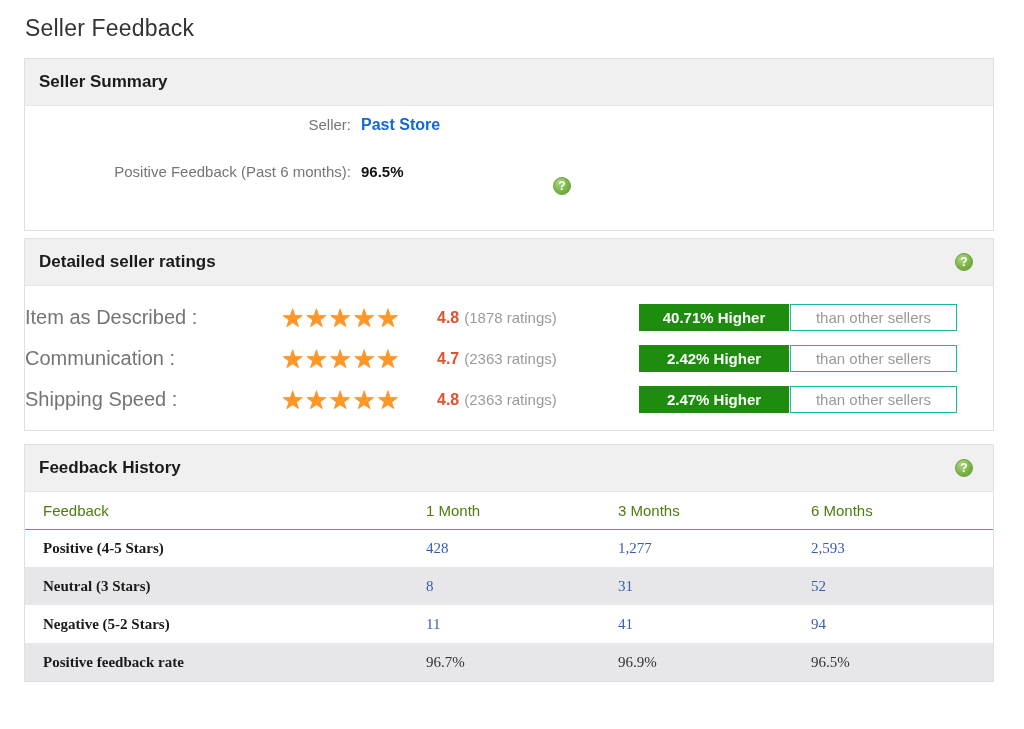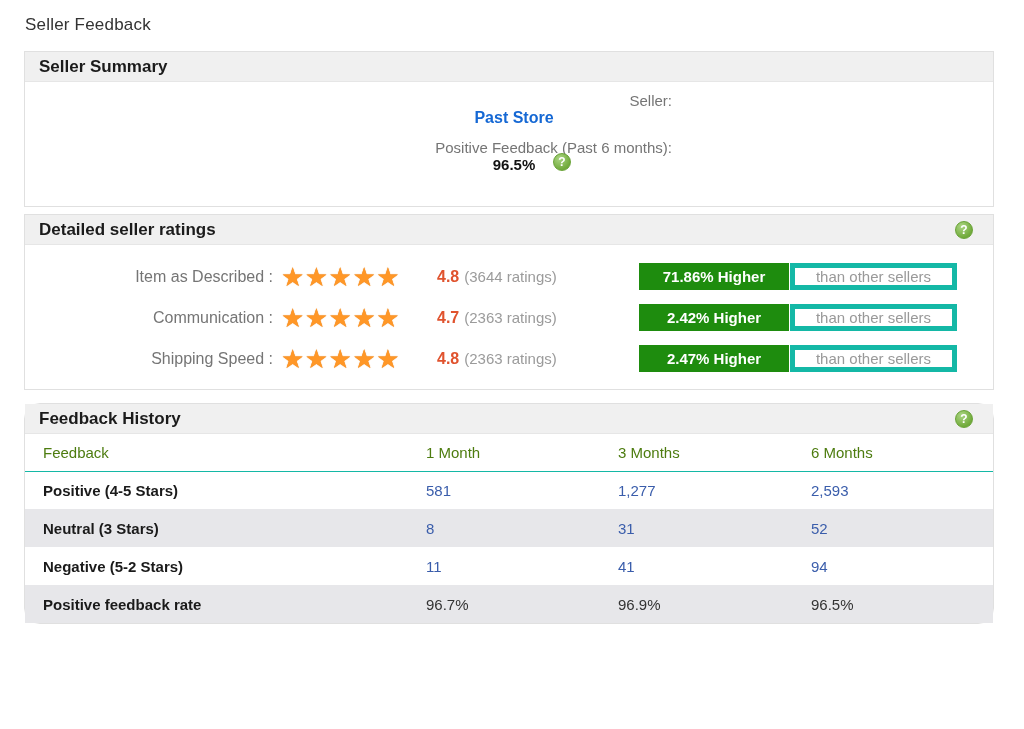--- a/index.html
+++ b/index.html
@@ -5,37 +5,37 @@
   * { margin: 0; padding: 0; box-sizing: border-box; }
   html, body { background: #fff; }
   body {
     width: 1024px; height: 729px;
     font-family: "Liberation Sans", "DejaVu Sans", sans-serif;
     color: #333;
     position: relative;
     overflow: hidden;
   }
   .page-title {
-    font-size: 17px;
+    font-size: 23px;
     font-weight: 400;
     color: #333;
     margin: 15px 0 0 25px;
     letter-spacing: 0.2px;
   }
   .box {
     width: 970px;
     margin-left: 24px;
     border: 1px solid var(--box-border, #e0e0e0);
     background: #fff;
   }
   .box-1 { margin-top: 16px; }
   .box-2 { margin-top: 7px; }
-  .box-3 { margin-top: 13px; border-radius: 16px; }
+  .box-3 { margin-top: 13px; }
   .box-header {
-    height: 30px;
+    height: 47px;
     background: var(--header-bar-bg, #f0f0f0);
     border-bottom: 1px solid #e6e6e6;
     display: flex;
     align-items: center;
     padding: 0 20px 0 14px;
   }
   .box-header .box-title {
     font-size: 17px;
     font-weight: 700;
     color: #1b1b1b;
@@ -54,23 +54,22 @@
     cursor: pointer;
     flex: 0 0 auto;
   }
   .spacer { flex: 1; }
 
   
   .summary-body { padding: 10px 0 20px; }
   .summary-row {
     height: 47px;
     display: flex;
-    align-items: center;
+    align-items: flex-start;
     position: relative;
-    flex-direction: column;
   }
   .summary-label {
     width: 326px;
     text-align: right;
     font-size: 15px;
     color: #757575;
     flex: 0 0 auto;
   }
   .summary-value {
     margin-left: 10px;
@@ -89,22 +88,21 @@
 
   
   .ratings-body { padding: 11px 36px 10px 0; }
   .rating-row {
     height: 41px;
     display: flex;
     align-items: center;
   }
   .rating-label {
     width: 248px;
-    text-align: right;
-    font-size: 16px;
+    font-size: 20px;
     color: #757575;
     flex: 0 0 auto;
   }
   .stars {
     position: relative;
     width: 134px;
     height: 28px;
     margin-left: 8px;
     margin-right: 22px;
     flex: 0 0 auto;
@@ -147,21 +145,21 @@
     color: #fff;
     font-size: 15px;
     font-weight: 700;
     display: flex;
     align-items: center;
     justify-content: center;
   }
   .badge-compare {
     width: 167px;
     background: #fff;
-    border: 5px solid #14b8a6;
+    border: 1px solid #14b8a6;
     color: #999;
     font-size: 15px;
     display: flex;
     align-items: center;
     justify-content: center;
     margin-left: 1px;
   }
 
   
   .history-table {
@@ -177,20 +175,21 @@
     font-size: 15px;
     color: #4d7c0f;
     border-bottom: 1px solid #14b8a6;
     vertical-align: middle;
   }
   .history-table td:first-child { padding-left: 18px; }
   .history-table tbody td {
     height: 38px;
     font-size: 15px;
     vertical-align: middle;
+    font-family: Liberation Serif, serif;
   }
   .history-table tbody tr.alt { background: var(--row-alt-bg, #e7e7ea); }
   .history-table .row-label { font-weight: 700; color: #1a1a1a; }
   .num-link { color: var(--number-blue, #3a5dab); cursor: pointer; }
   .num-plain { color: #333; }
 </style>
 </head>
 <body>
 
 <h1 class="page-title">Seller Feedback</h1>
@@ -220,23 +219,23 @@
   </div>
   <div class="ratings-body">
 
     <div class="rating-row">
       <span class="rating-label">Item as Described :</span>
       <span class="stars">
         <span class="stars-base">★★★★★</span>
         <span class="stars-fill" style="width: 96%;">★★★★★</span>
       </span>
       <span class="rating-score">4.8</span>
-      <span class="rating-count">(3644 ratings)</span>
+      <span class="rating-count">(1878 ratings)</span>
       <span class="badge-group">
-        <span class="badge-green">71.86% Higher</span>
+        <span class="badge-green">40.71% Higher</span>
         <span class="badge-compare">than other sellers</span>
       </span>
     </div>
 
     <div class="rating-row">
       <span class="rating-label">Communication :</span>
       <span class="stars">
         <span class="stars-base">★★★★★</span>
         <span class="stars-fill" style="width: 94%;">★★★★★</span>
       </span>
@@ -282,21 +281,21 @@
       <tr>
         <td>Feedback</td>
         <td>1 Month</td>
         <td>3 Months</td>
         <td>6 Months</td>
       </tr>
     </thead>
     <tbody>
       <tr>
         <td class="row-label">Positive (4-5 Stars)</td>
-        <td><span class="num-link">581</span></td>
+        <td><span class="num-link">428</span></td>
         <td><span class="num-link">1,277</span></td>
         <td><span class="num-link">2,593</span></td>
       </tr>
       <tr class="alt">
         <td class="row-label">Neutral (3 Stars)</td>
         <td><span class="num-link">8</span></td>
         <td><span class="num-link">31</span></td>
         <td><span class="num-link">52</span></td>
       </tr>
       <tr>

